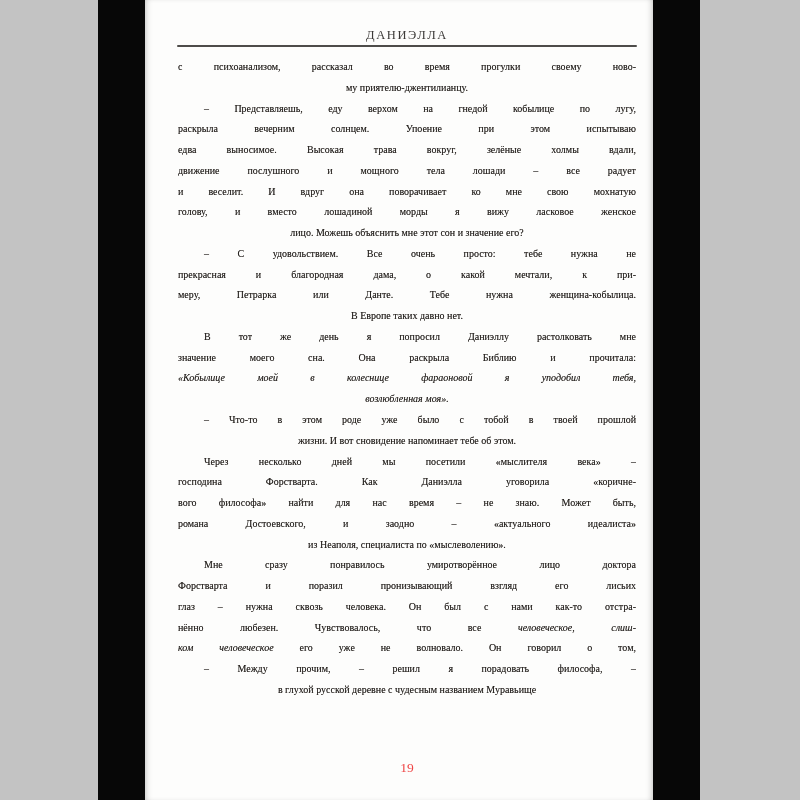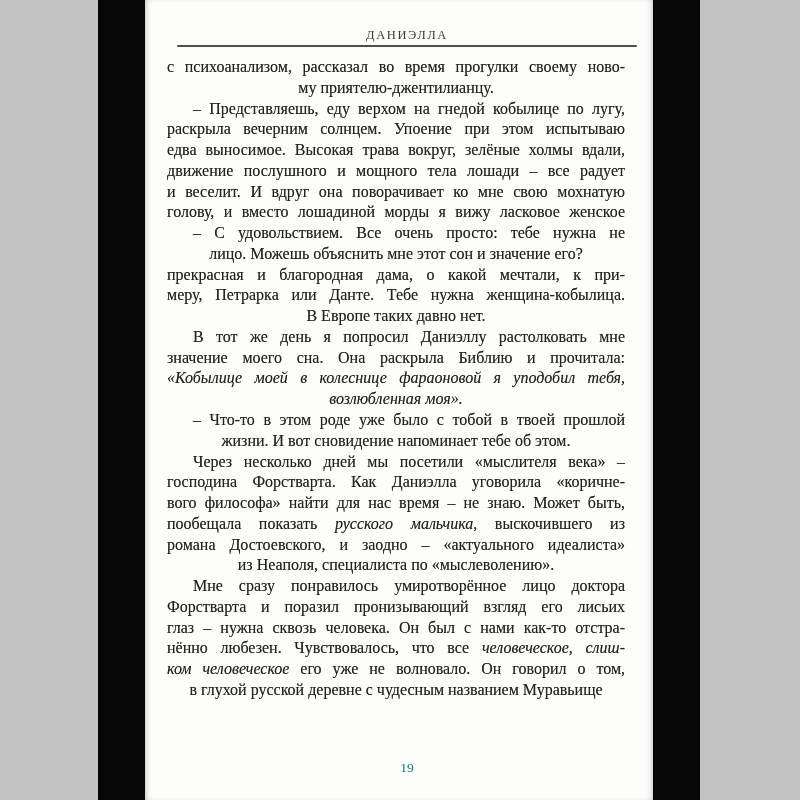--- a/index.html
+++ b/index.html
@@ -26,35 +26,35 @@
   .running-head {
     position: absolute; top: 28px; left: 33px; width: 458px;
     text-align: center; font-size: 12.5px; letter-spacing: 1.6px;
     color: #3c3a38;
   }
   .head-rule {
     position: absolute; top: 45px; left: 32px; width: 460px; height: 1.6px;
     background: #4e4c4a; border-radius: 1px;
   }
   .body-text {
-    position: absolute; top: 57px; left: 22px; width: 458px;
-    font-size: 16px; color: var(--ink-color, #26221f);
+    position: absolute; top: 57px; left: 33px; width: 458px;
+    font-size: 10px; color: var(--ink-color, #26221f);
     text-shadow: 0 0 .4px rgba(38,34,31,.55);
   }
   .line {
     height: 20.77px; line-height: 20.77px; overflow: hidden;
     text-align: center;
   }
   .line.j { text-align: justify; }
   .line.j::after { content: ""; display: inline-block; width: 100%; height: 0; }
   .line.ind { text-indent: 26px; }
   .it { font-style: italic; }
   .page-number {
     position: absolute; top: 759px; left: 33px; width: 458px;
-    text-align: center; font-size: 13.5px; line-height: 17px; color: #0f766e;
+    text-align: center; font-size: 13.5px; line-height: 17px; color: #ef4444;
   }
 </style>
 </head>
 <body>
 
 <div class="photo">
   <div class="spine left"></div>
 
   <div class="page">
     <div class="running-head">ДАНИЭЛЛА</div>
@@ -62,42 +62,42 @@
 
     <div class="body-text" id="body-text">
         <div class="line j"><span>с психоанализом, рассказал во время прогулки своему ново-</span></div>
         <div class="line"><span>му приятелю-джентилианцу.</span></div>
         <div class="line j ind"><span>– Представляешь, еду верхом на гнедой кобылице по лугу,</span></div>
         <div class="line j"><span>раскрыла вечерним солнцем. Упоение при этом испытываю</span></div>
         <div class="line j"><span>едва выносимое. Высокая трава вокруг, зелёные холмы вдали,</span></div>
         <div class="line j"><span>движение послушного и мощного тела лошади – все радует</span></div>
         <div class="line j"><span>и веселит. И вдруг она поворачивает ко мне свою мохнатую</span></div>
         <div class="line j"><span>голову, и вместо лошадиной морды я вижу ласковое женское</span></div>
+        <div class="line"><span>лицо. Можешь объяснить мне этот сон и значение его?</span></div>
         <div class="line j ind"><span>– С удовольствием. Все очень просто: тебе нужна не</span></div>
-        <div class="line"><span>лицо. Можешь объяснить мне этот сон и значение его?</span></div>
         <div class="line j"><span>прекрасная и благородная дама, о какой мечтали, к при-</span></div>
         <div class="line j"><span>меру, Петрарка или Данте. Тебе нужна женщина-кобылица.</span></div>
         <div class="line"><span>В Европе таких давно нет.</span></div>
         <div class="line j ind"><span>В тот же день я попросил Даниэллу растолковать мне</span></div>
         <div class="line j"><span>значение моего сна. Она раскрыла Библию и прочитала:</span></div>
         <div class="line j"><span class="it">«Кобылице моей в колеснице фараоновой я уподобил тебя,</span></div>
         <div class="line"><span class="it">возлюбленная моя».</span></div>
         <div class="line j ind"><span>– Что-то в этом роде уже было с тобой в твоей прошлой</span></div>
         <div class="line"><span>жизни. И вот сновидение напоминает тебе об этом.</span></div>
         <div class="line j ind"><span>Через несколько дней мы посетили «мыслителя века» –</span></div>
         <div class="line j"><span>господина Форстварта. Как Даниэлла уговорила «коричне-</span></div>
         <div class="line j"><span>вого философа» найти для нас время – не знаю. Может быть,</span></div>
-        <div class="line j"><span>пообещала показать </span><span class="it">русского мальчика</span><span>, выскочившего из</span></div>
         <div class="line j"><span>романа Достоевского, и заодно – «актуального идеалиста»</span></div>
         <div class="line"><span>из Неаполя, специалиста по «мыслеволению».</span></div>
         <div class="line j ind"><span>Мне сразу понравилось умиротворённое лицо доктора</span></div>
         <div class="line j"><span>Форстварта и поразил пронизывающий взгляд его лисьих</span></div>
         <div class="line j"><span>глаз – нужна сквозь человека. Он был с нами как-то отстра-</span></div>
         <div class="line j"><span>нённо любезен. Чувствовалось, что все </span><span class="it">человеческое, слиш-</span></div>
         <div class="line j"><span class="it">ком человеческое</span><span> его уже не волновало. Он говорил о том,</span></div>
+        <div class="line j ind"><span>– Между прочим, – решил я порадовать философа, –</span></div>
         <div class="line"><span>в глухой русской деревне с чудесным названием Муравьище</span></div>
       </div>
 
     <div class="page-number">19</div>
   </div>
 
   <div class="spine right"></div>
 </div>
 
 </body></html>

